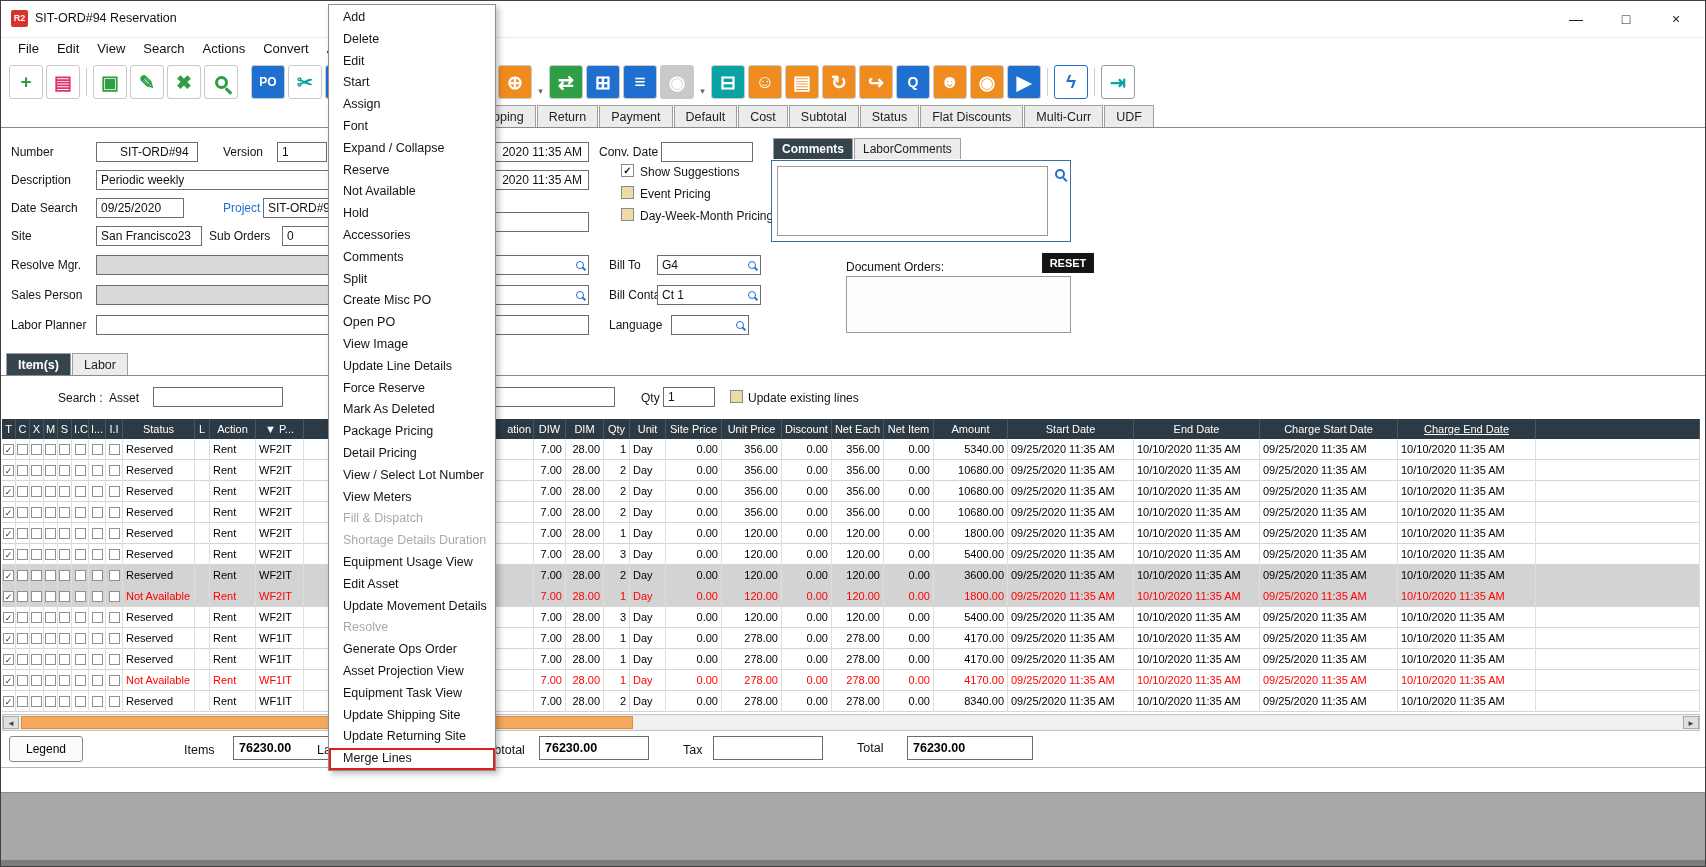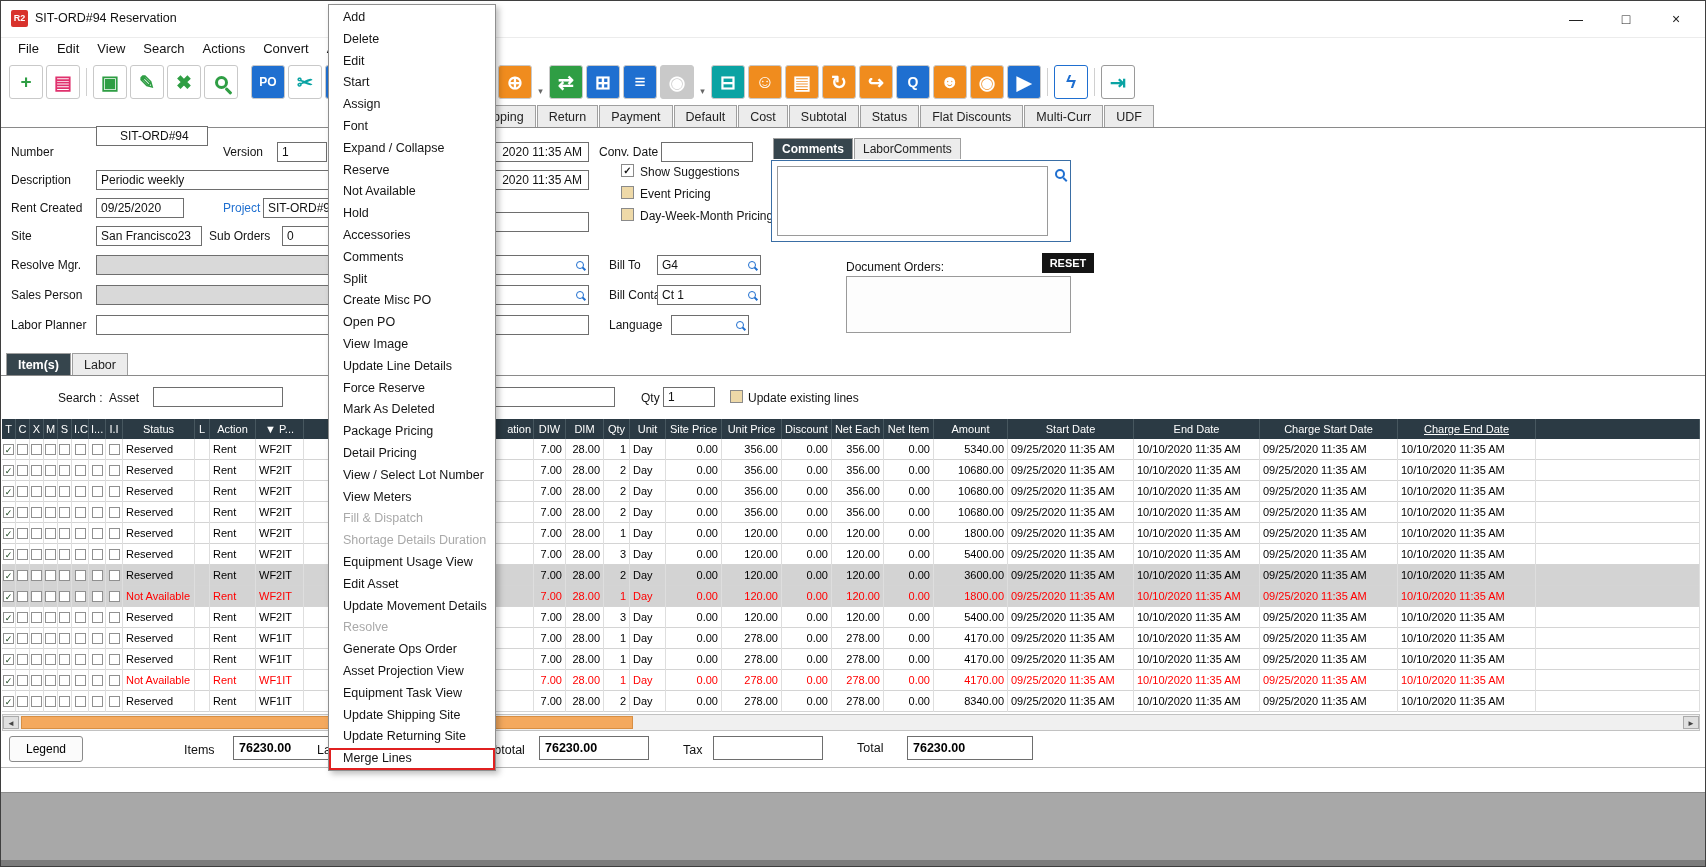--- a/index.html
+++ b/index.html
@@ -144,28 +144,28 @@
       <div class="tab">Cost</div>
       <div class="tab">Subtotal</div>
       <div class="tab">Status</div>
       <div class="tab">Flat Discounts</div>
       <div class="tab">Multi-Curr</div>
       <div class="tab">UDF</div>
     </div>
   <div class="hline" style="top:126px;"></div>
 
   <div class="l" style="left:10px;top:144px;">Number</div>
-  <div class="f" style="left:95px;top:125px;width:112px;padding-left:23px;">SIT-ORD#94</div>
+  <div class="f" style="left:95px;top:141px;width:102px;padding-left:23px;">SIT-ORD#94</div>
   <div class="l" style="left:222px;top:144px;">Version</div>
   <div class="f" style="left:276px;top:141px;width:50px;">1</div>
 
   <div class="l" style="left:10px;top:172px;">Description</div>
   <div class="f" style="left:95px;top:169px;width:238px;">Periodic weekly</div>
 
-  <div class="l" style="left:10px;top:200px;">Rent Created</div>
+  <div class="l" style="left:10px;top:200px;">Date Search</div>
   <div class="f" style="left:95px;top:197px;width:88px;">09/25/2020</div>
   <div class="l blue" style="left:222px;top:200px;">Project</div>
   <div class="f" style="left:262px;top:197px;width:78px;">SIT-ORD#9</div>
 
   <div class="l" style="left:10px;top:228px;">Site</div>
   <div class="f" style="left:95px;top:225px;width:106px;">San Francisco23</div>
   <div class="l" style="left:208px;top:228px;">Sub Orders</div>
   <div class="f" style="left:281px;top:225px;width:50px;">0</div>
 
   <div class="l" style="left:10px;top:257px;">Resolve Mgr.</div>

